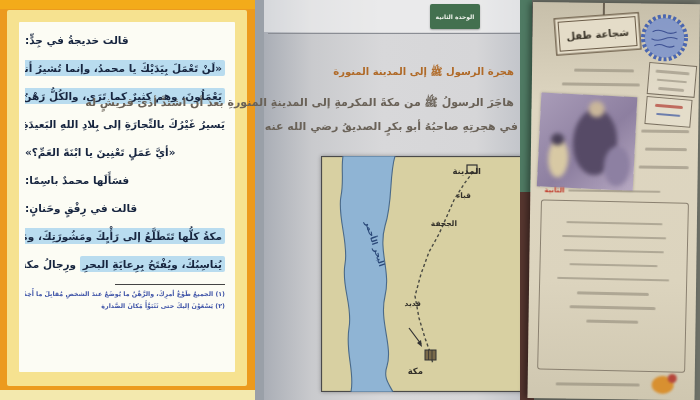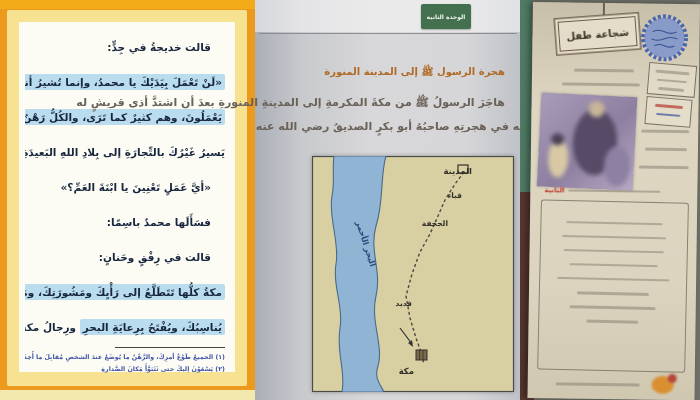--- a/index.html
+++ b/index.html
@@ -6,28 +6,28 @@
   #stage{position:relative;width:700px;height:400px;overflow:hidden;
          font-family:"DejaVu Sans",sans-serif;background:#9aa0a8;}
   
   #left-panel{position:absolute;left:0;top:0;width:255px;height:400px;background:#ec9a1e;}
   #left-topstrip{position:absolute;left:0;top:0;width:255px;height:9px;background:#f3ab1a;}
   #left-bottomstrip{position:absolute;left:0;top:390px;width:255px;height:10px;background:#f3e9ae;}
   #left-yellow{position:absolute;left:7px;top:10px;width:240px;height:376px;background:#f6e290;border-radius:2px;}
   #left-white{position:absolute;left:12px;top:12px;width:216px;height:350px;background:#fcfcf4;border-radius:1px;
               direction:rtl;padding:4px 10px 0 6px;box-sizing:border-box;}
   .lpline{height:28px;line-height:28px;font-size:10.5px;font-weight:700;color:#17253f;
-          white-space:nowrap;overflow:hidden;text-align:right;margin-top:7px;}
+          white-space:nowrap;overflow:hidden;text-align:left;}
   .lpline .hl{background:#b9dcef;padding:2px 3px;border-radius:2px;}
   .lp-indent{padding-right:14px;}
   #lp-separator{width:55%;border-top:1.3px solid #444;margin:6px 0 3px auto;margin-left:auto;margin-right:0;}
   .lp-footnote{font-size:6.3px;font-weight:700;color:#4055a8;line-height:12px;text-align:right;
                filter:blur(.25px);white-space:nowrap;overflow:hidden;}
   
-  #mid-panel{position:absolute;left:255px;top:0;width:265px;height:400px;
+  #mid-panel{position:absolute;left:264px;top:0;width:265px;height:400px;
              background:linear-gradient(90deg,#aaaeb6,#c9cacd 18%,#d8d8da 45%,#d6d6d8 80%,#bfc2c8);}
   #mid-topband{position:absolute;left:0;top:0;width:265px;height:32px;background:rgba(250,250,250,.55);}
   #mid-rule{position:absolute;left:4px;top:33px;width:258px;height:0;border-top:1.2px solid #8a8d94;}
   #unit-tab{position:absolute;left:166px;top:4px;width:50px;height:25px;background:#43704f;border-radius:2px;
             color:#f2f5ef;font-size:6px;font-weight:700;display:flex;align-items:center;justify-content:center;
             filter:blur(.2px);box-shadow:0 1px 2px rgba(0,0,0,.3);}
   #mid-heading{position:absolute;left:45px;top:66px;width:205px;text-align:right;direction:rtl;
                font-size:10px;font-weight:700;color:#b06a28;filter:blur(.35px);white-space:nowrap;}
   .mid-body{position:absolute;width:218px;text-align:right;direction:rtl;font-size:11px;font-weight:700;
             color:#6a6258;filter:blur(.45px);white-space:nowrap;}

